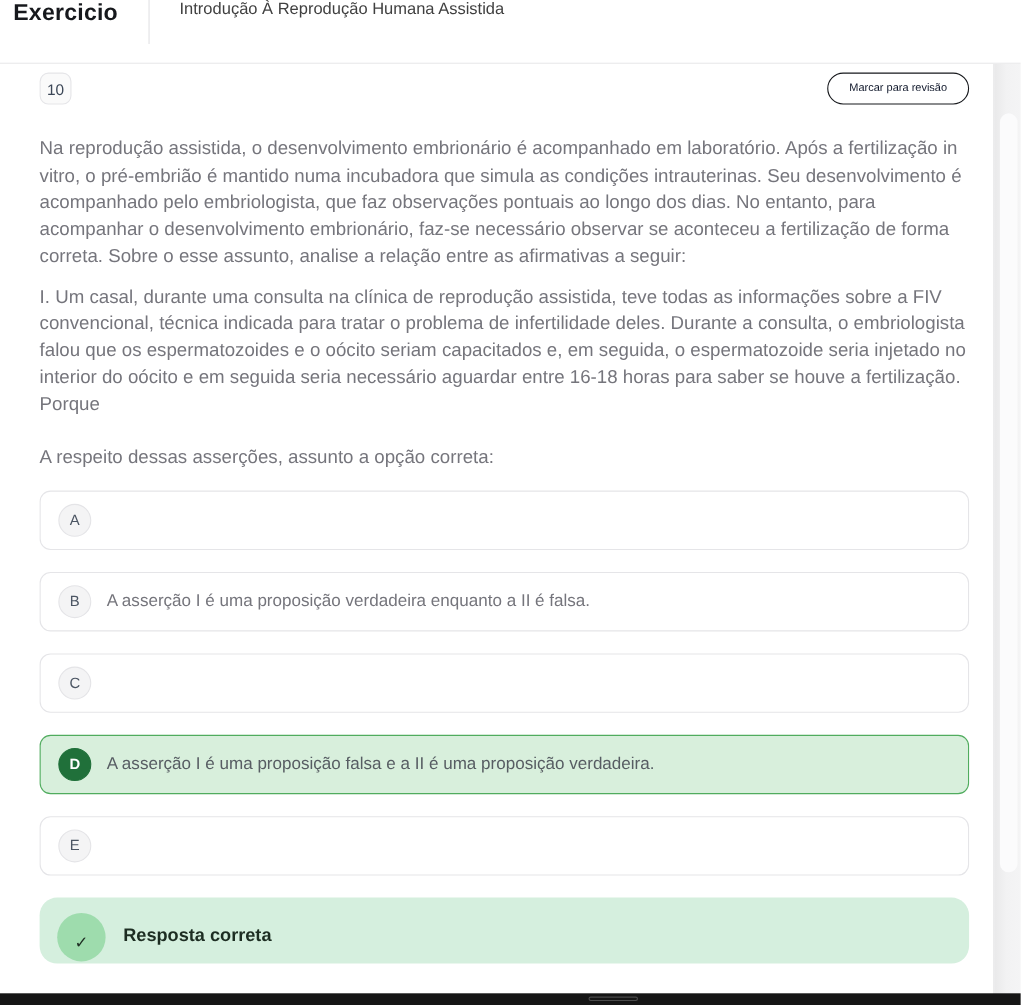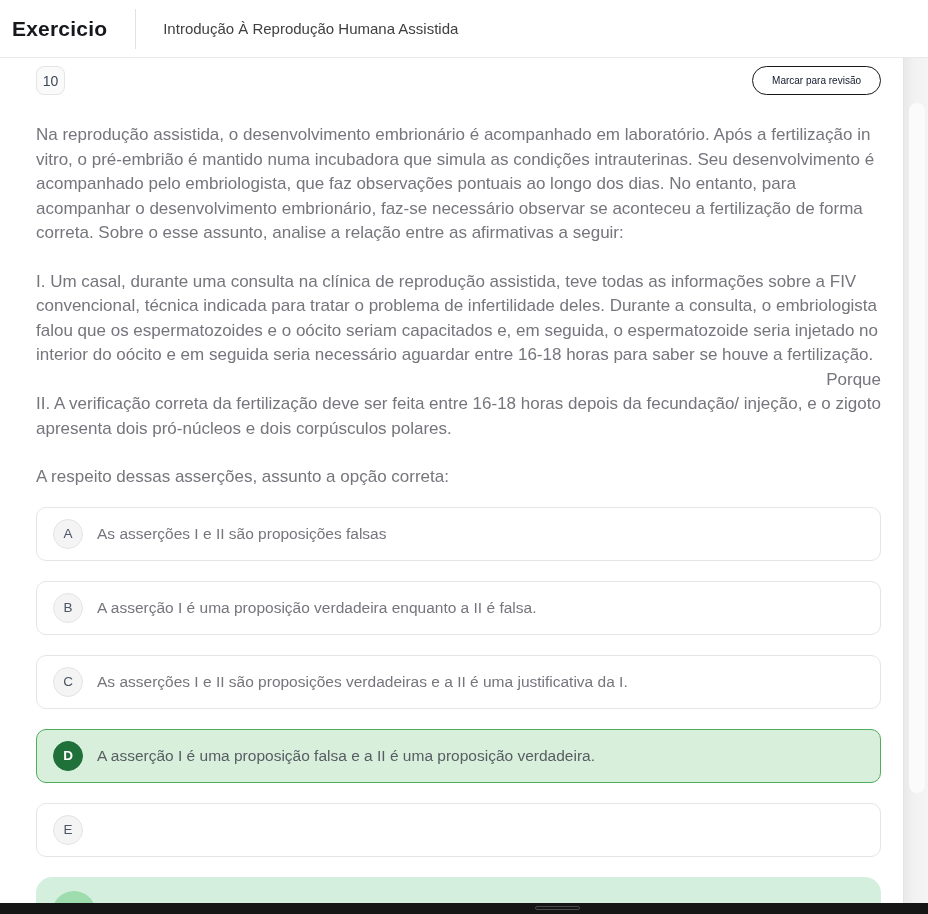--- a/index.html
+++ b/index.html
@@ -1,21 +1,21 @@
 <!DOCTYPE html>
 <html><head>
 <meta charset="utf-8">
 <style>
   * { margin:0; padding:0; box-sizing:border-box; }
   html,body { width:928px; height:914px; overflow:hidden; background:#ffffff;
               font-family:"Liberation Sans","DejaVu Sans",sans-serif; }
   .page { position:relative; width:928px; height:914px; background:#ffffff; }
 
   
-  .header { height:58px; display:flex; align-items:center; padding-left:12px;
+  .header { height:58px; display:flex; padding-left:12px;
             border-bottom:1px solid #e9e9ea; background:#fff; position:relative; z-index:2; }
   .app-title { font-size:21px; font-weight:700; color:#16181c; letter-spacing:.2px; }
   .header-divider { width:1px; height:40px; background:#e2e2e4; margin:0 27px 0 28px; }
   .lesson-title { font-size:15px; color:#404040; }
 
   
   .scrollbar { position:absolute; top:58px; right:0; bottom:0; width:25px;
                background:linear-gradient(to right,#e9e9ea 0%, #f2f2f3 45%, #f4f4f5 100%);
                border-left:1px solid #e4e4e6; z-index:1; }
   .scrollbar-thumb { position:absolute; top:45px; left:5px; width:16px; height:690px;
@@ -26,22 +26,22 @@
 
   .top-row { display:flex; justify-content:space-between; height:29px; }
   .qnum { width:29px; height:29px; background:#fafafa; border:1px solid #e5e5e8;
           border-radius:8px; display:flex; align-items:center; justify-content:center;
           font-size:14px; color:#3c4757; }
   .review-btn { background:#fff; border:1.6px solid #16181c; border-radius:999px;
                 padding:6px 19px; font-size:10px; color:#0f172a; cursor:pointer;
                 font-family:inherit; line-height:1.2; }
 
   .qtext { margin-top:28px; width:845px; color:#75757c; font-size:17px; line-height:24.5px; }
-  .qtext .para2 { margin-top:24px; }
-  .porque { text-align:right; }
+  .qtext .para2 { margin-top:12px; }
+  .porque { text-align:left; }
   .prompt { margin-top:24px; }
 
   
   .options { margin-top:17px; }
   .option { width:845px; height:54px; border:1px solid #e5e5e8; border-radius:10px;
             background:#fff; display:flex; align-items:center; padding-left:16px;
             margin-bottom:20px; cursor:pointer; }
   .opt-circle { width:30px; height:30px; border-radius:50%; background:#f4f4f5;
                 border:1px solid #e4e4e7; display:flex; align-items:center;
                 justify-content:center; font-size:13.5px; color:#4b5563; flex:0 0 30px; }
@@ -83,39 +83,36 @@
 
     <div class="top-row">
       <div class="qnum">10</div>
       <button class="review-btn">Marcar para revisão</button>
     </div>
 
     <div class="qtext">
       <div class="para1">Na reprodução assistida, o desenvolvimento embrionário é acompanhado em laboratório. Após a fertilização in vitro, o pré-embrião é mantido numa incubadora que simula as condições intrauterinas. Seu desenvolvimento é acompanhado pelo embriologista, que faz observações pontuais ao longo dos dias. No entanto, para acompanhar o desenvolvimento embrionário, faz-se necessário observar se aconteceu a fertilização de forma correta. Sobre o esse assunto, analise a relação entre as afirmativas a seguir:</div>
       <div class="para2">I. Um casal, durante uma consulta na clínica de reprodução assistida, teve todas as informações sobre a FIV convencional, técnica indicada para tratar o problema de infertilidade deles. Durante a consulta, o embriologista falou que os espermatozoides e o oócito seriam capacitados e, em seguida, o espermatozoide seria injetado no interior do oócito e em seguida seria necessário aguardar entre 16-18 horas para saber se houve a fertilização.</div>
       <div class="porque">Porque</div>
-      <div>II. A verificação correta da fertilização deve ser feita entre 16-18 horas depois da fecundação/ injeção, e o zigoto apresenta dois pró-núcleos e dois corpúsculos polares.</div>
       <div class="prompt">A respeito dessas asserções, assunto a opção correta:</div>
     </div>
 
     <div class="options">
 
       <div class="option">
         <span class="opt-circle">A</span>
-        <span class="opt-text">As asserções I e II são proposições falsas</span>
       </div>
 
       <div class="option">
         <span class="opt-circle">B</span>
         <span class="opt-text">A asserção I é uma proposição verdadeira enquanto a II é falsa.</span>
       </div>
 
       <div class="option">
         <span class="opt-circle">C</span>
-        <span class="opt-text">As asserções I e II são proposições verdadeiras e a II é uma justificativa da I.</span>
       </div>
 
       <div class="option selected">
         <span class="opt-circle">D</span>
         <span class="opt-text">A asserção I é uma proposição falsa e a II é uma proposição verdadeira.</span>
       </div>
 
       <div class="option">
         <span class="opt-circle">E</span>
       </div>

